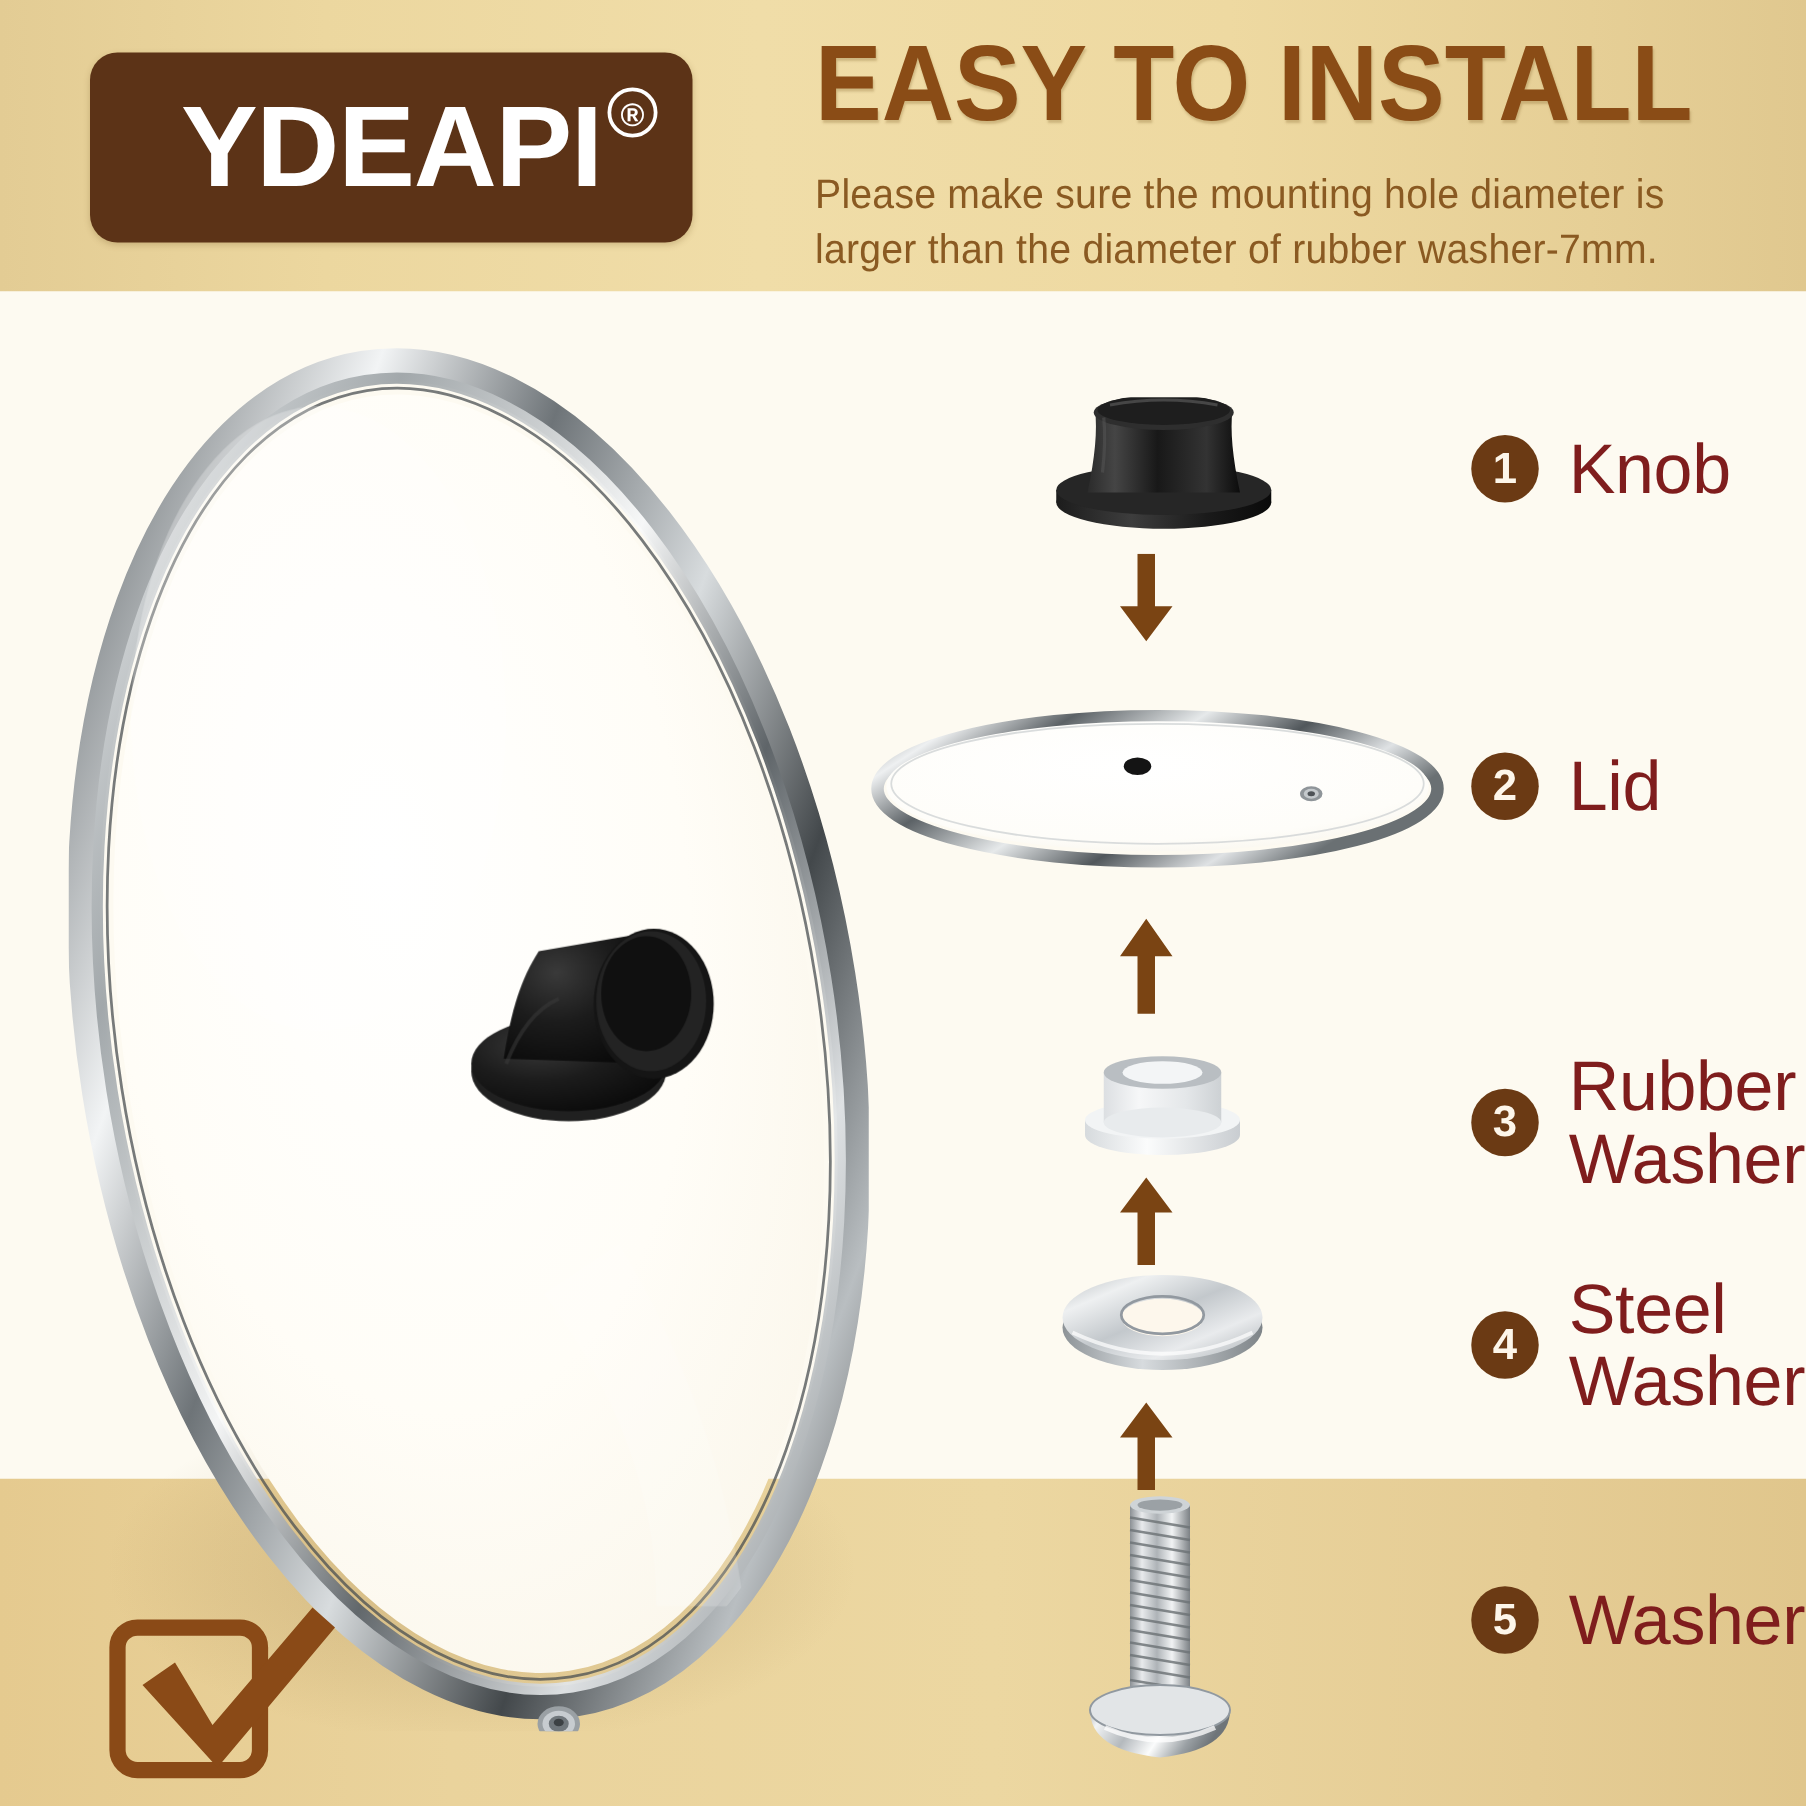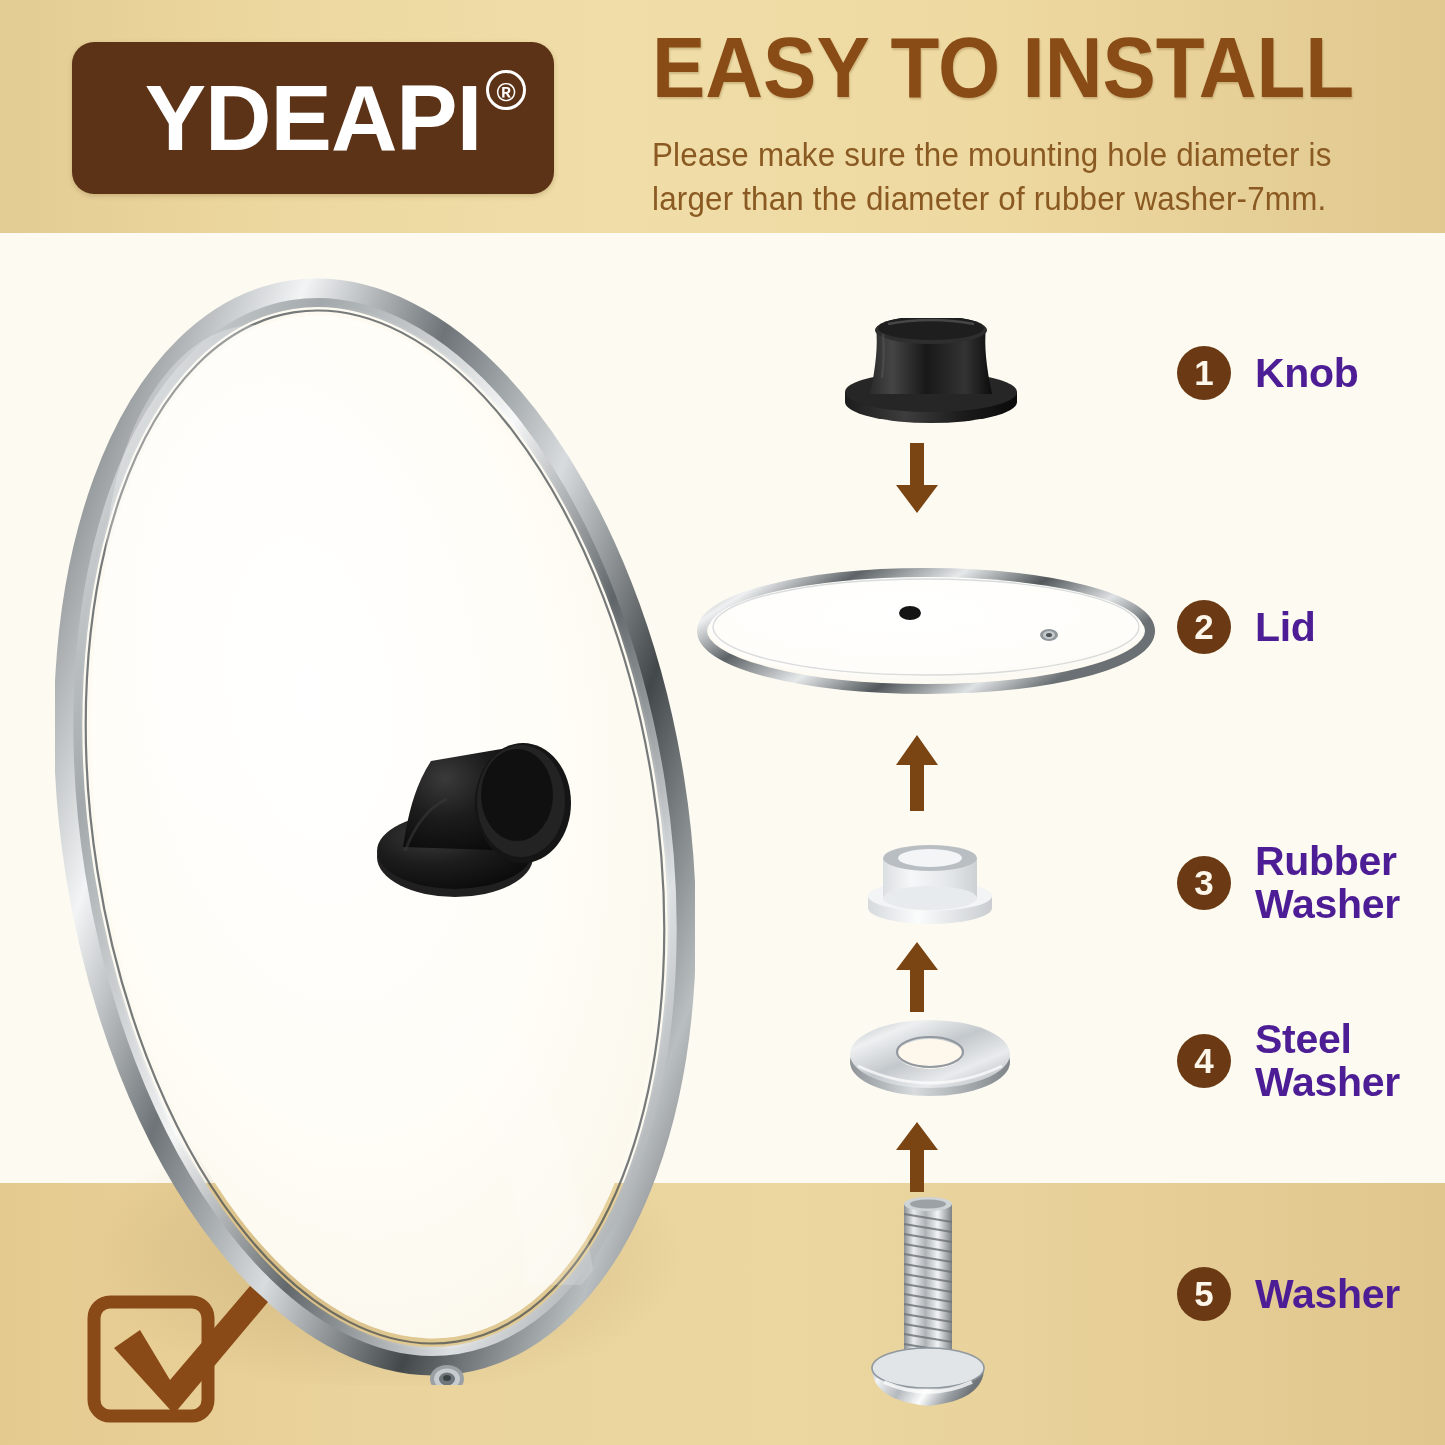--- a/index.html
+++ b/index.html
@@ -166,23 +166,23 @@
     background: #6b3a14;
     color: #fdf6ea;
     font-size: 35px;
     font-weight: bold;
     line-height: 54px;
     text-align: center;
     flex: 0 0 auto;
   }
   .legend-label {
     margin-left: 24px;
-    color: #4c1d95;
-    font-size: 41px;
-    font-weight: bold;
+    color: #7f1d1d;
+    font-size: 56px;
+    font-weight: normal;
     line-height: 1.04;
     white-space: pre-line;
     letter-spacing: -0.3px;
   }
   #legend-1 { left: 1177px; top: 346px; }
   #legend-2 { left: 1177px; top: 600px; }
   #legend-3 { left: 1177px; top: 840px; }
   #legend-4 { left: 1177px; top: 1018px; }
   #legend-5 { left: 1177px; top: 1267px; }
   #legend-3 .legend-num, #legend-4 .legend-num { align-self: center; }

